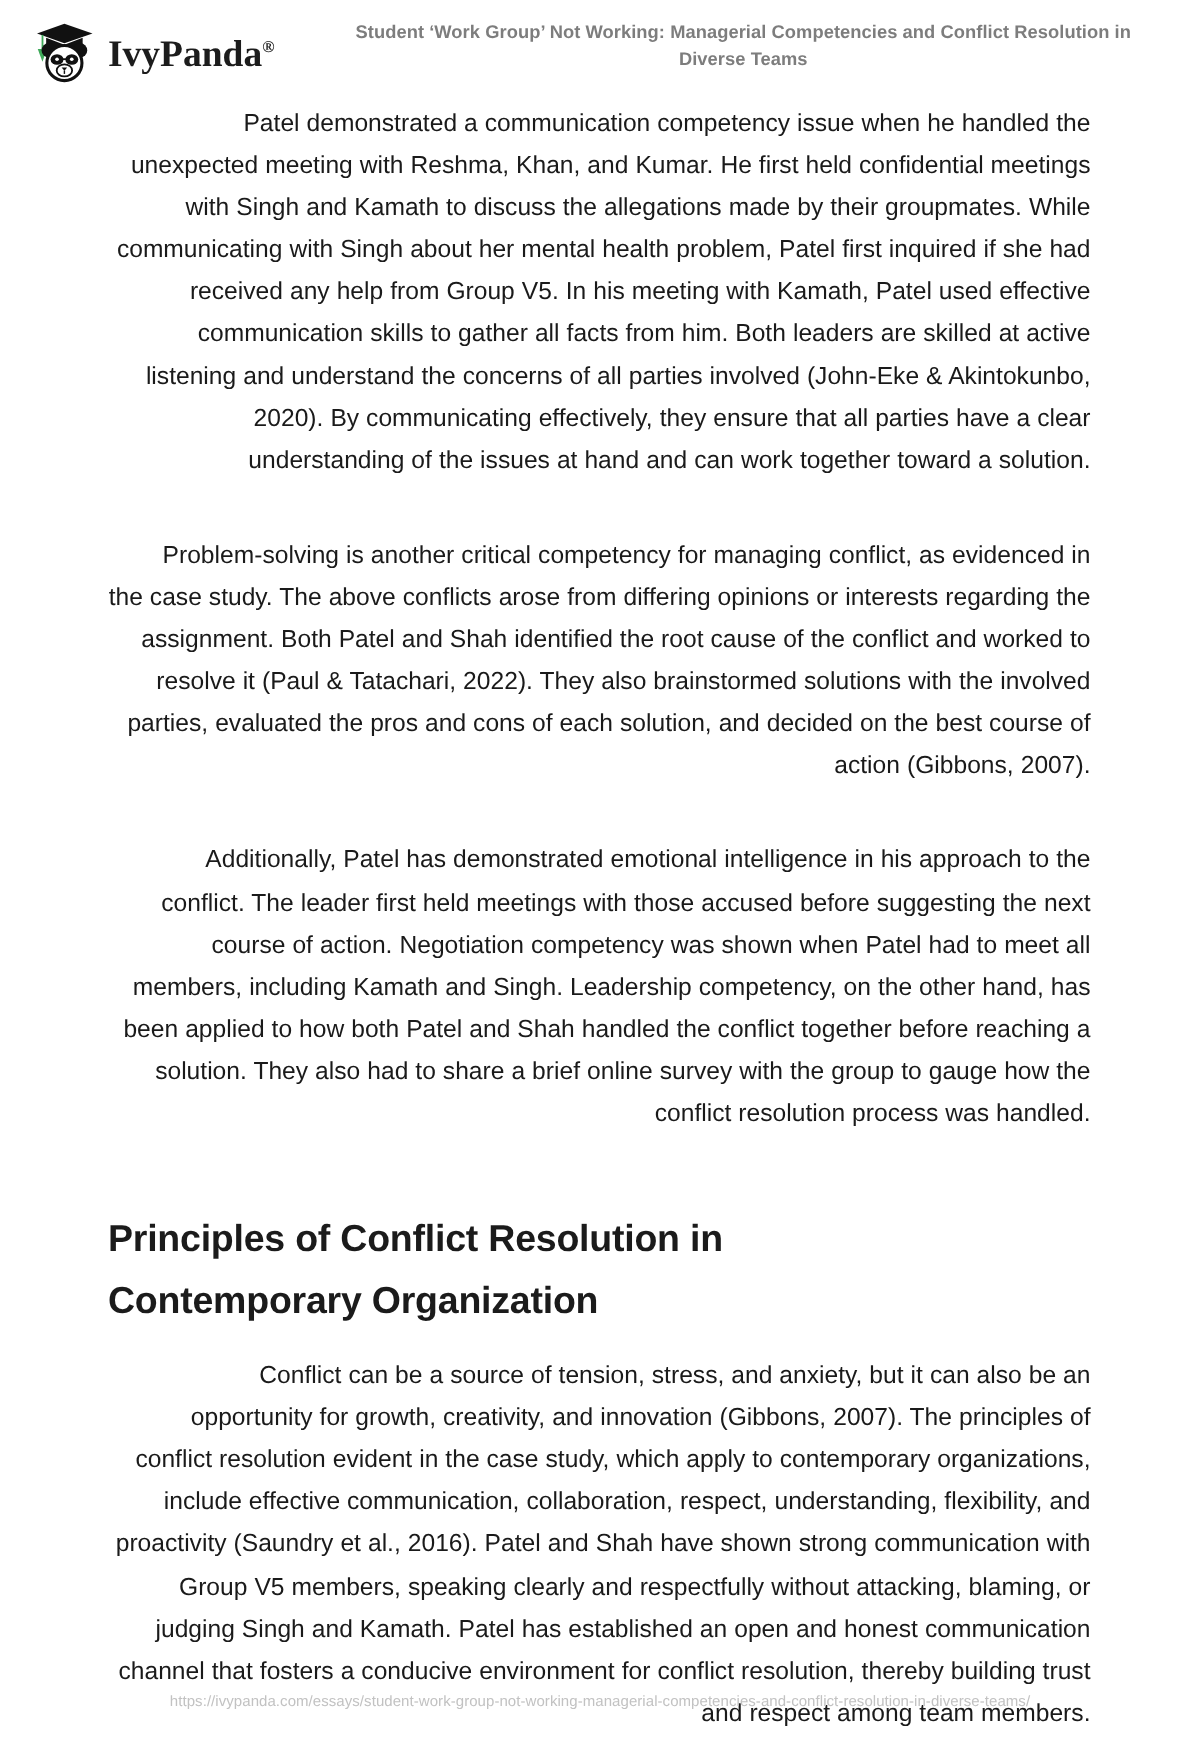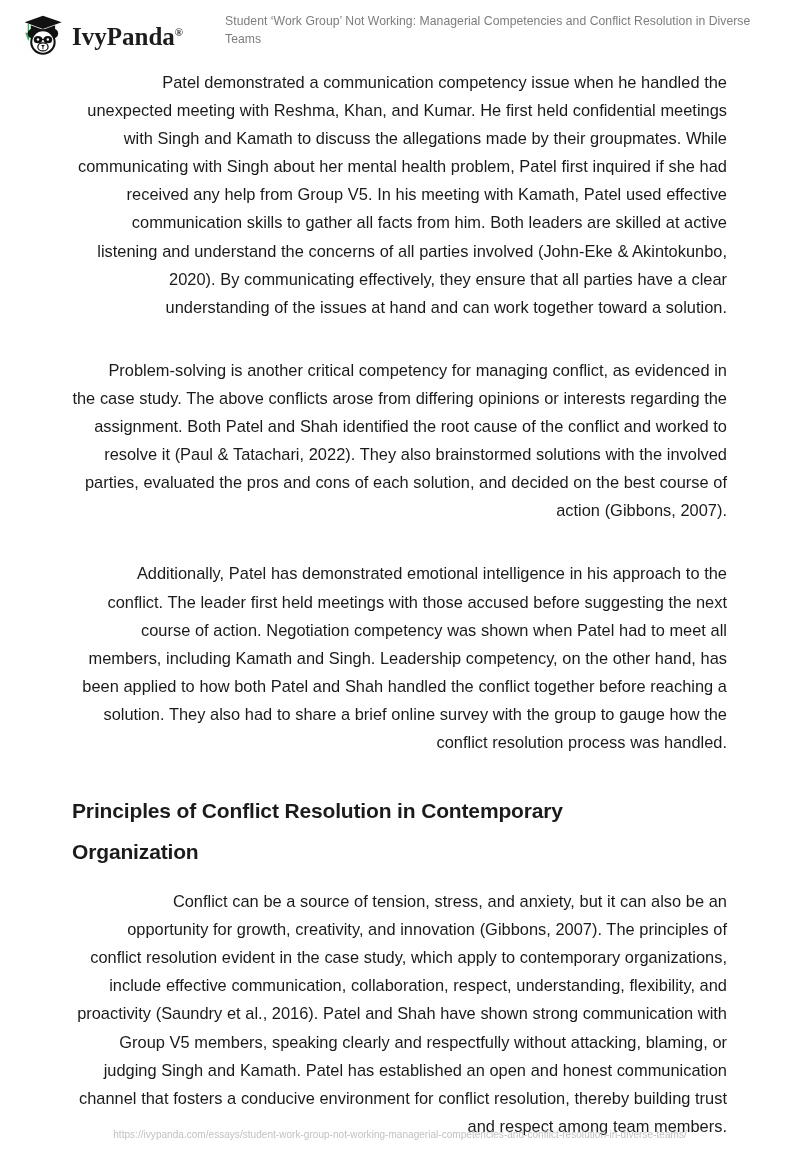--- a/index.html
+++ b/index.html
@@ -65,28 +65,28 @@
     top: 1px;
   }
   .brand-word .reg {
     font-size: 11px;
     vertical-align: super;
     line-height: 1;
   }
 
   .header-title {
     flex: 1 1 auto;
-    text-align: left;
+    text-align: center;
     font-size: 12.2px;
     line-height: 18px;
     color: #7d7d7d;
     padding-left: 42px;
     padding-right: 12px;
     letter-spacing: 0.05px;
-    font-weight: normal;
+    font-weight: bold;
   }
 
   
   .content {
     position: absolute;
     left: 72px;
     top: 68px;
     width: 655px;
   }
 
@@ -99,22 +99,22 @@
     text-indent: 30px;
     letter-spacing: 0.01px;
     word-spacing: 0.1px;
   }
 
   .content p + p {
     margin-top: 35px;
   }
 
   .content h2 {
-    margin: 34px 0 15px 0;
-    font-size: 21px;
+    margin: 50px 0 15px 0;
+    font-size: 25px;
     line-height: 41px;
     font-weight: bold;
     color: #1b1b1b;
     letter-spacing: -0.15px;
     max-width: 560px;
   }
 
   
   .page-footer {
     position: absolute;

